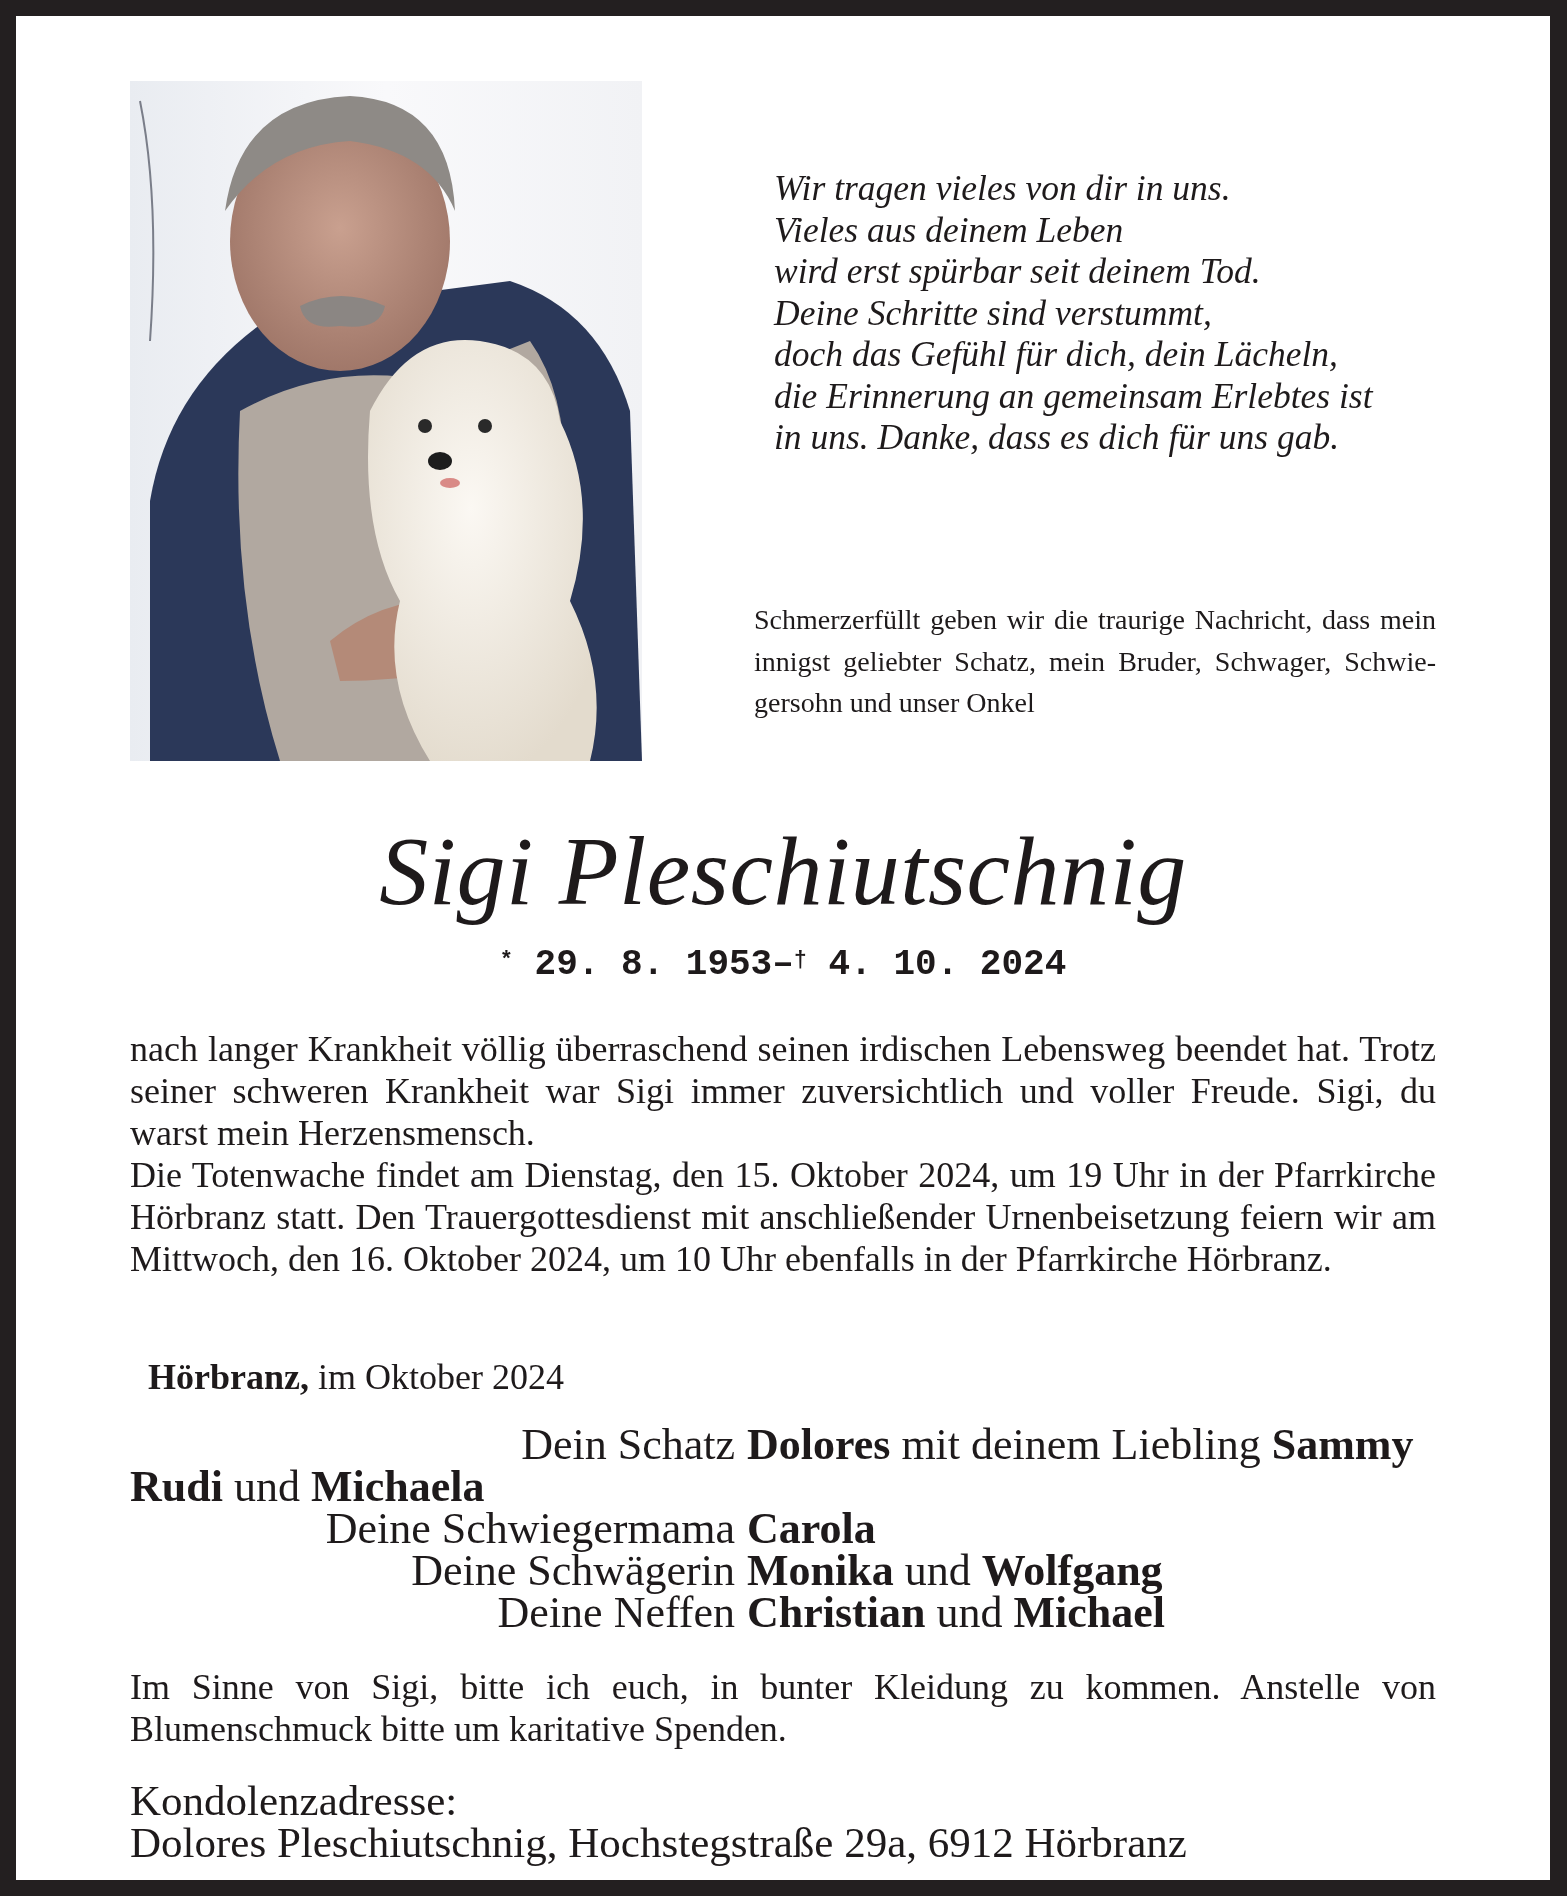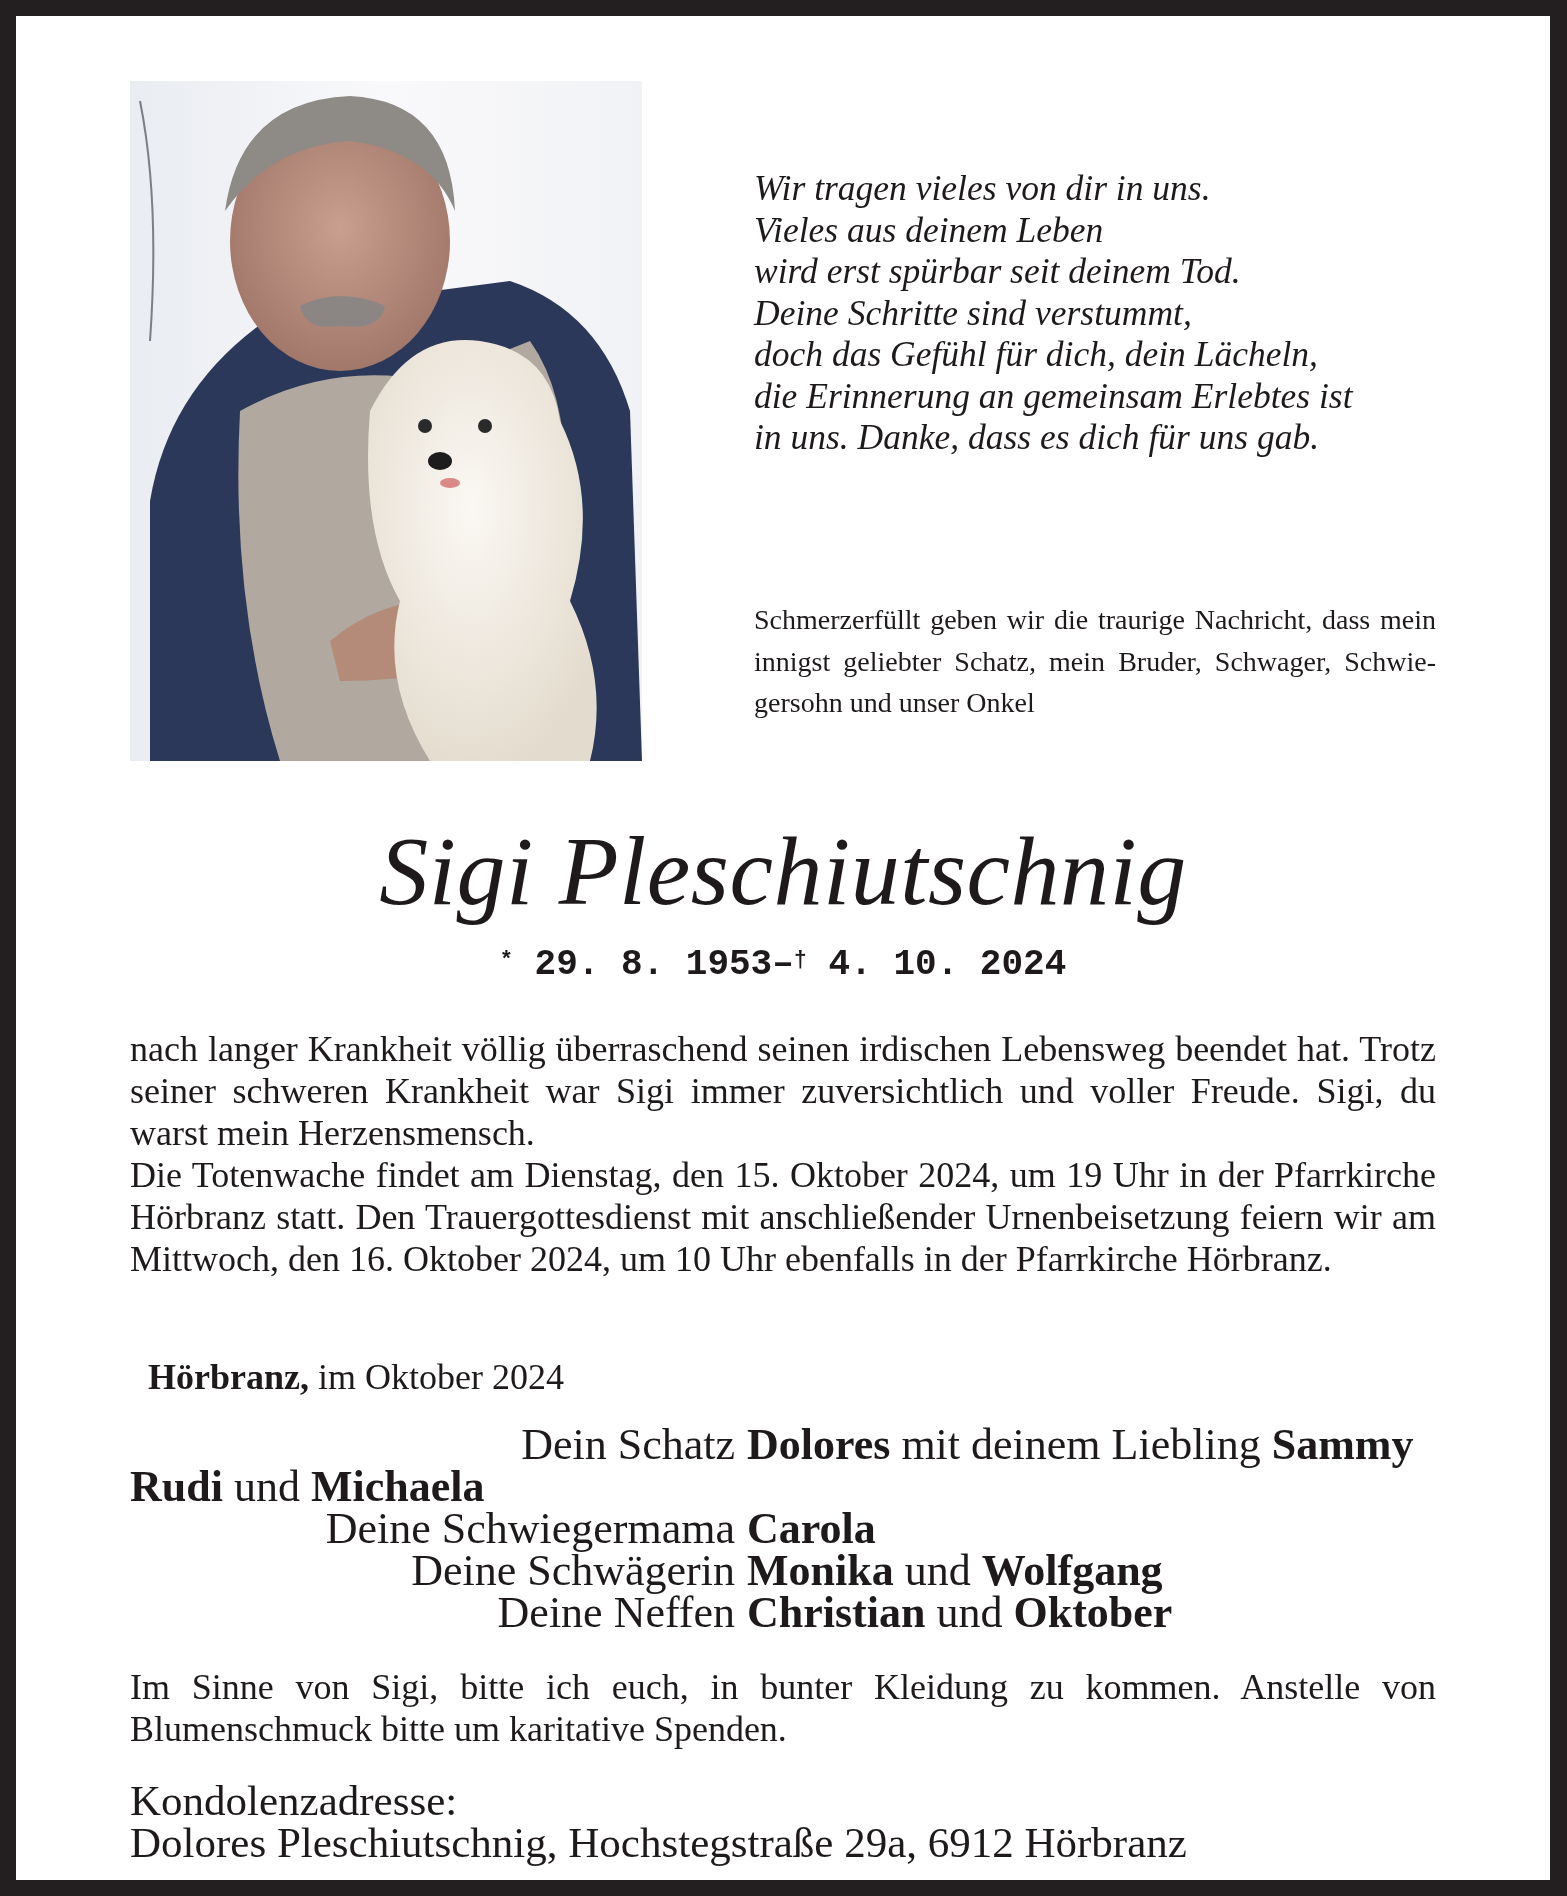--- a/index.html
+++ b/index.html
@@ -29,21 +29,21 @@
   .poem {
     position: absolute;
     left: 738px; top: 152px;
     width: 720px;
     font-family: "Liberation Serif", "DejaVu Serif", serif;
     font-style: italic;
     font-size: 35.5px;
     line-height: 41.5px;
     color: #1e1a1b;
   }
-  .poem div { white-space: nowrap; }
+  .poem div { white-space: nowrap; margin-left: 20px; }
 
   .intro {
     position: absolute;
     left: 738px; top: 583px;
     width: 682px;
     font-family: "Liberation Serif", "DejaVu Serif", serif;
     font-size: 28px;
     line-height: 41.5px;
     text-align: justify;
     text-align-last: left;
@@ -222,21 +222,21 @@
         <b>Monika</b>
         <span>und</span>
         <b>Wolfgang</b>
       </div>
     </div>
     <div class="sig-row">
       <div class="sig-role">Deine Neffen</div>
       <div class="sig-names">
         <b>Christian</b>
         <span>und</span>
-        <b>Oktober</b>
+        <b>Michael</b>
       </div>
     </div>
   </div>
 
   <div class="closing">Im Sinne von Sigi, bitte ich euch, in bunter Kleidung zu kommen. Anstelle von Blumenschmuck bitte um karitative Spenden.</div>
 
   <div class="address">
     <div>Kondolenzadresse:</div>
     <div>Dolores Pleschiutschnig, Hochstegstraße 29a, 6912 Hörbranz</div>
   </div>

